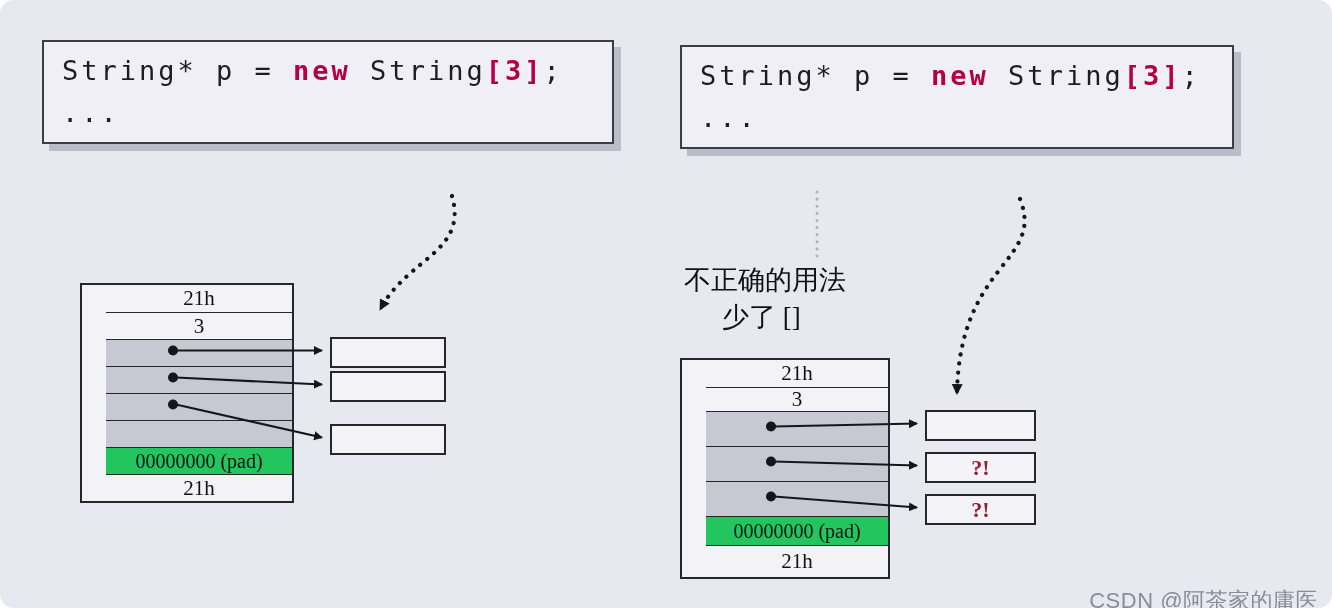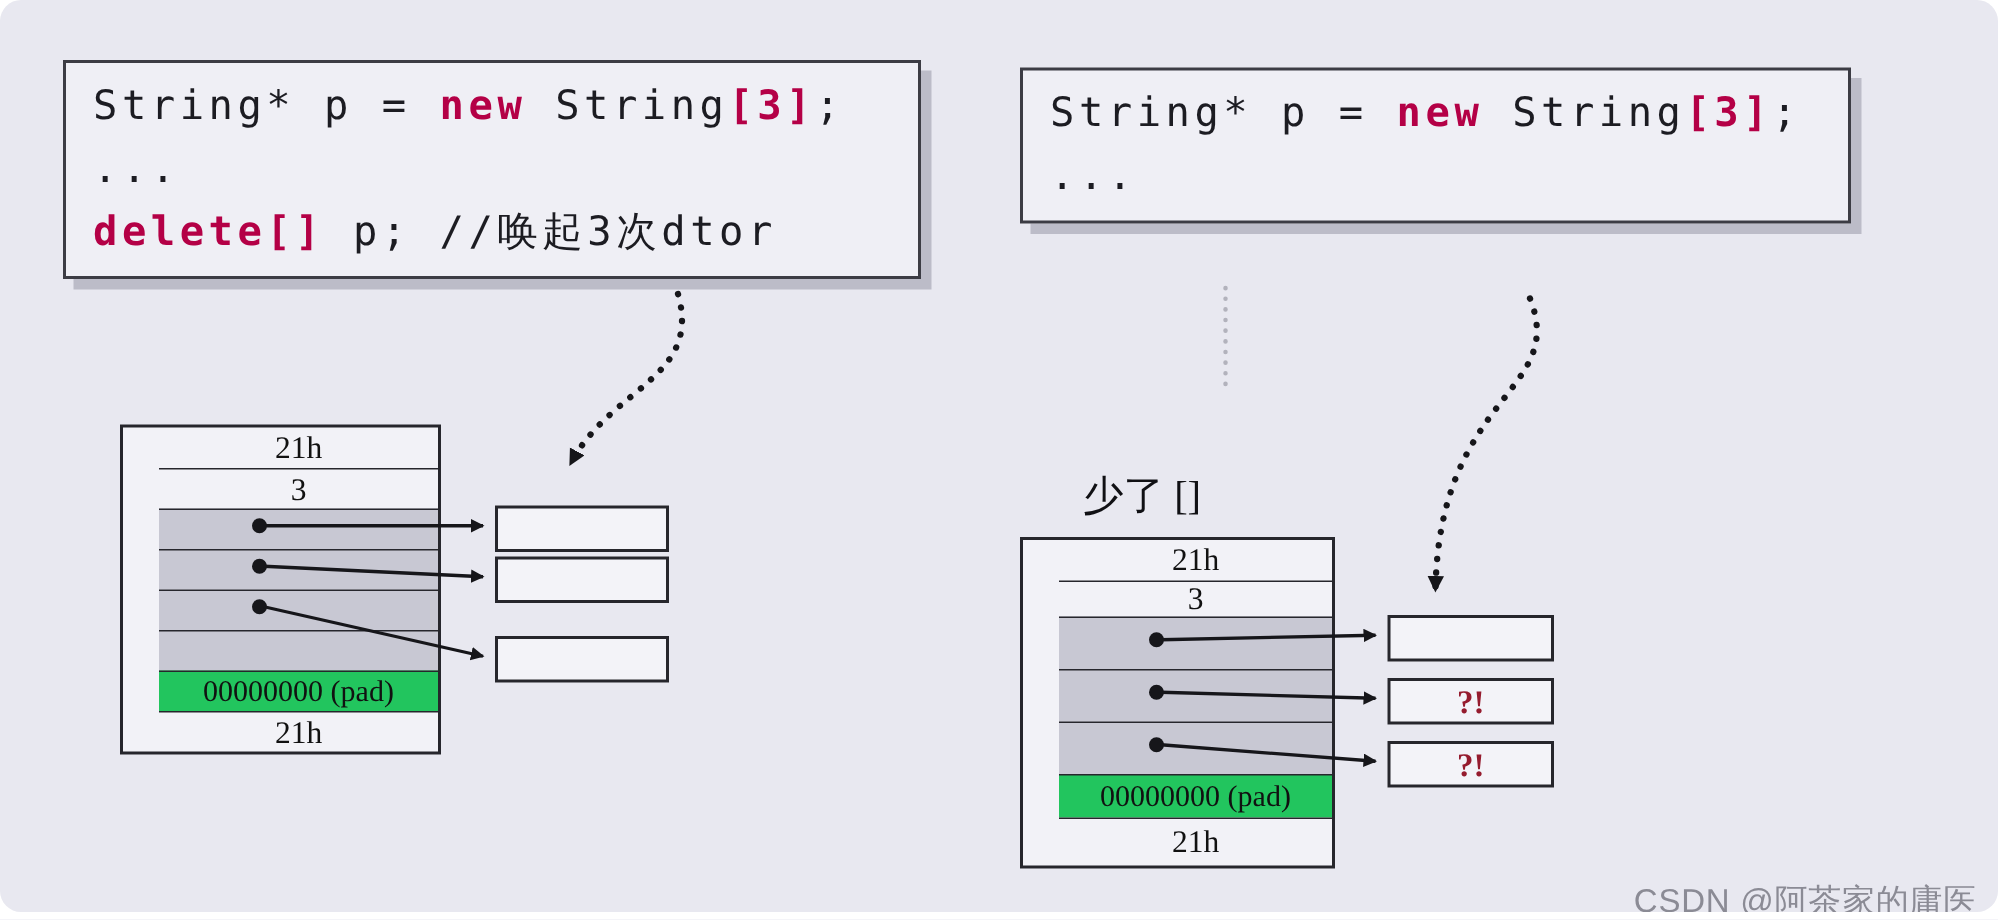--- a/index.html
+++ b/index.html
@@ -54,29 +54,29 @@
   }
 </style>
 </head>
 <body>
 
 <div class="canvas">
 
   <div class="code-box" style="left:42px; top:40px; width:532px;">
     <div class="code-line"><span>String* p = </span><span class="kw">new</span><span> String</span><span class="kw">[3]</span><span>;</span></div>
     <div class="code-line"><span>...</span></div>
-    <div class="code-line"><span class="kw">delete[]</span><span> p; //唤起3次dtor</span></div>
   </div>
 
   <div class="code-box" style="left:680px; top:45px; width:514px;">
     <div class="code-line"><span>String* p = </span><span class="kw">new</span><span> String</span><span class="kw">[3]</span><span>;</span></div>
     <div class="code-line"><span>...</span></div>
   </div>
 
-  <div class="note" style="left:722px; top:312px;">少了 []</div>
+  <div class="note" style="left:684px; top:262px;">不正确的用法</div>
+  <div class="note" style="left:722px; top:299px;">少了 []</div>
 
   <div class="stack" style="left:80px; top:283px; width:186px;">
     <div class="srow plain">
         <span>21h</span>
       </div>
     <div class="srow plain">
         <span>3</span>
       </div>
     <div class="srow gray"></div>
     <div class="srow gray"></div>

